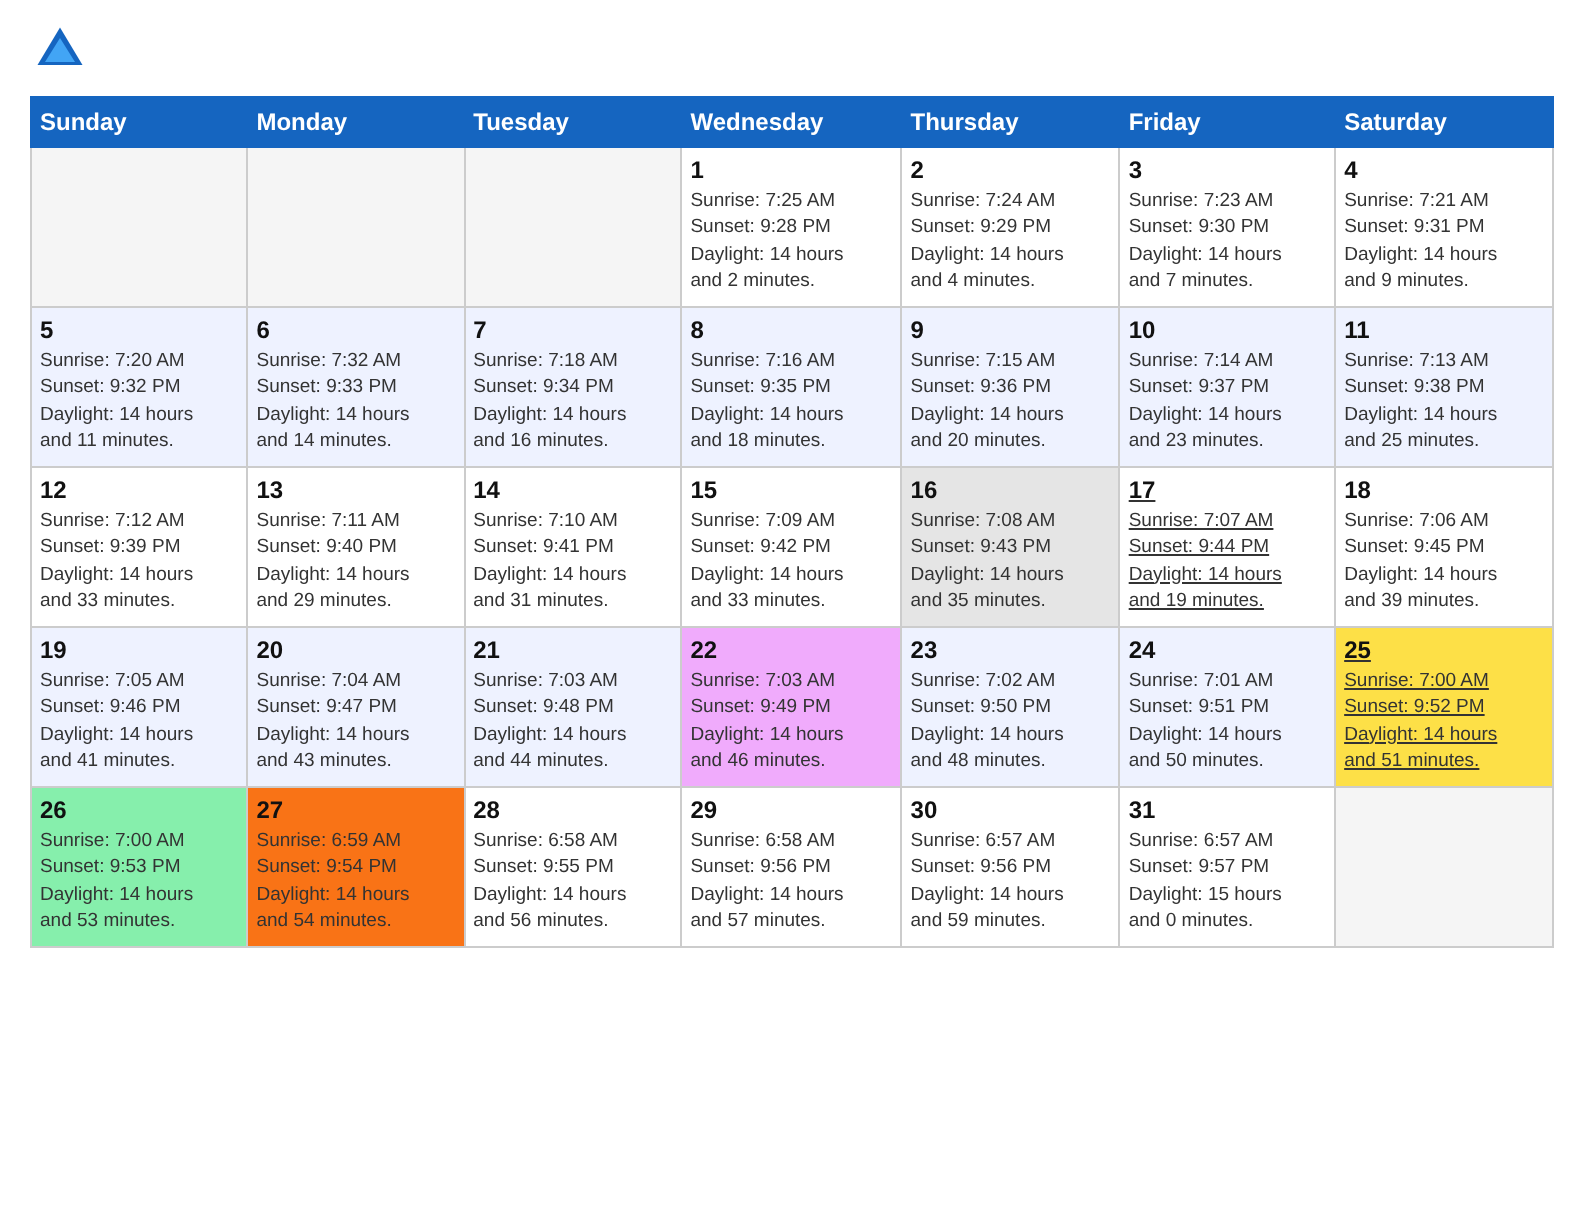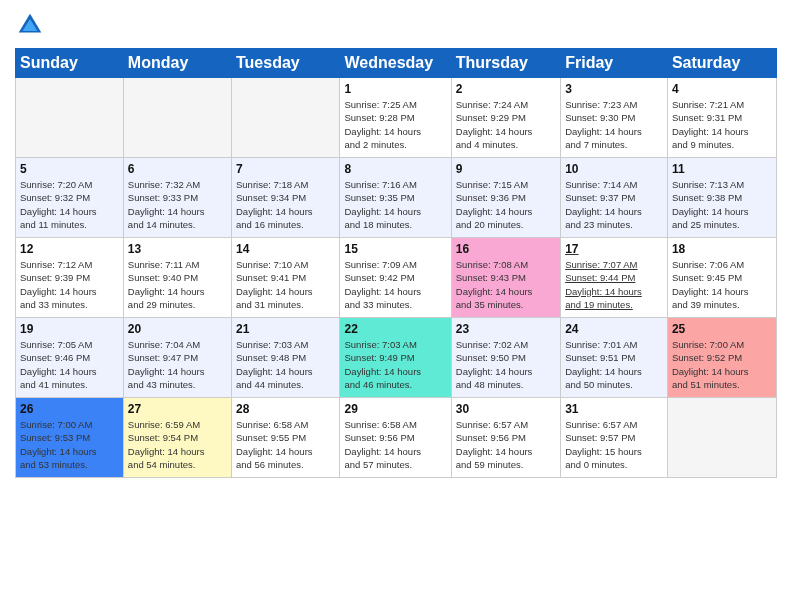--- a/index.html
+++ b/index.html
@@ -53,21 +53,21 @@
       color: #444;
     }
     .calendar {
       width: 100%;
       border-collapse: collapse;
       border: 1px solid #ccc;
     }
     .calendar th {
       background: #1565c0;
       color: #fff;
-      font-size: 16px;
+      font-size: 12px;
       font-weight: bold;
       padding: 5px 4px;
       text-align: left;
       border: 1px solid #1565c0;
     }
     .calendar td {
       vertical-align: top;
       padding: 4px 4px;
       border: 1px solid #ccc;
       font-size: 9.5px;
@@ -269,21 +269,21 @@
           </td>
           <td style="background: rgb(255, 255, 255);">
             <span class="day-num">15</span>
             <div class="day-info">
               <div>Sunrise: 7:09 AM</div>
               <div>Sunset: 9:42 PM</div>
               <div>Daylight: 14 hours</div>
               <div>and 33 minutes.</div>
             </div>
           </td>
-          <td style="background: #f9a8d4;">
+          <td style="background: #e5e5e5;">
             <span class="day-num">16</span>
             <div class="day-info">
               <div>Sunrise: 7:08 AM</div>
               <div>Sunset: 9:43 PM</div>
               <div>Daylight: 14 hours</div>
               <div>and 35 minutes.</div>
             </div>
           </td>
           <td style="background: rgb(255, 255, 255); text-decoration: underline;">
             <span class="day-num">17</span>
@@ -325,21 +325,21 @@
           </td>
           <td style="background: rgb(238, 242, 255);">
             <span class="day-num">21</span>
             <div class="day-info">
               <div>Sunrise: 7:03 AM</div>
               <div>Sunset: 9:48 PM</div>
               <div>Daylight: 14 hours</div>
               <div>and 44 minutes.</div>
             </div>
           </td>
-          <td style="background: #5eead4;">
+          <td style="background: #f0abfc;">
             <span class="day-num">22</span>
             <div class="day-info">
               <div>Sunrise: 7:03 AM</div>
               <div>Sunset: 9:49 PM</div>
               <div>Daylight: 14 hours</div>
               <div>and 46 minutes.</div>
             </div>
           </td>
           <td style="background: rgb(238, 242, 255);">
             <span class="day-num">23</span>
@@ -352,41 +352,41 @@
           </td>
           <td style="background: rgb(238, 242, 255);">
             <span class="day-num">24</span>
             <div class="day-info">
               <div>Sunrise: 7:01 AM</div>
               <div>Sunset: 9:51 PM</div>
               <div>Daylight: 14 hours</div>
               <div>and 50 minutes.</div>
             </div>
           </td>
-          <td style="background: #fca5a5;">
+          <td style="background: #fde047; text-decoration: underline;">
             <span class="day-num">25</span>
             <div class="day-info">
               <div>Sunrise: 7:00 AM</div>
               <div>Sunset: 9:52 PM</div>
               <div>Daylight: 14 hours</div>
               <div>and 51 minutes.</div>
             </div>
           </td>
         </tr>
         <tr>
-          <td style="background: #3b82f6;">
+          <td style="background: #86efac;">
             <span class="day-num">26</span>
             <div class="day-info">
               <div>Sunrise: 7:00 AM</div>
               <div>Sunset: 9:53 PM</div>
               <div>Daylight: 14 hours</div>
               <div>and 53 minutes.</div>
             </div>
           </td>
-          <td style="background: #fef9c3;">
+          <td style="background: #f97316;">
             <span class="day-num">27</span>
             <div class="day-info">
               <div>Sunrise: 6:59 AM</div>
               <div>Sunset: 9:54 PM</div>
               <div>Daylight: 14 hours</div>
               <div>and 54 minutes.</div>
             </div>
           </td>
           <td style="background: rgb(255, 255, 255);">
             <span class="day-num">28</span>

